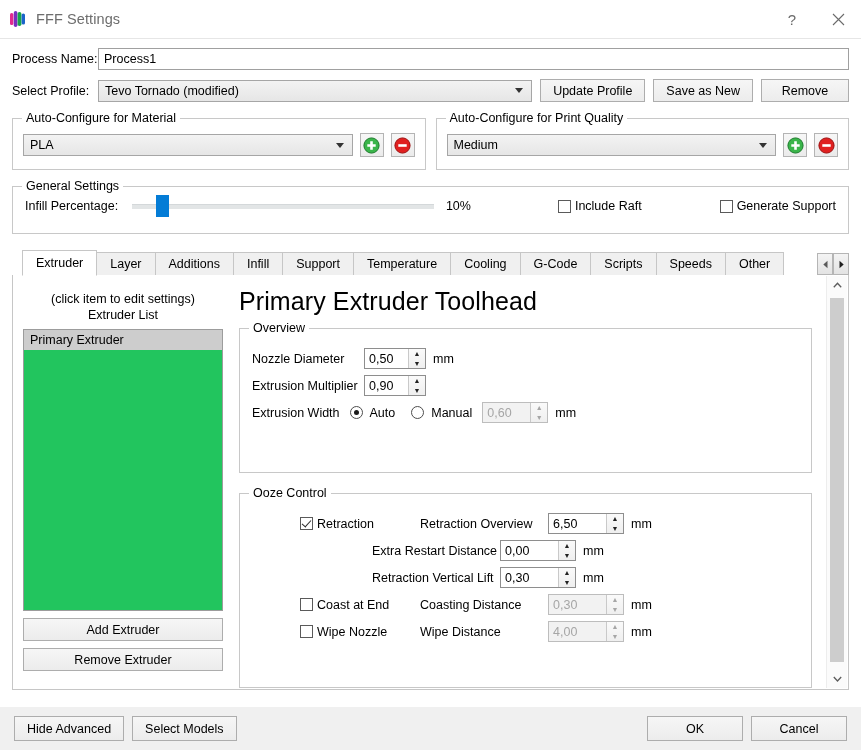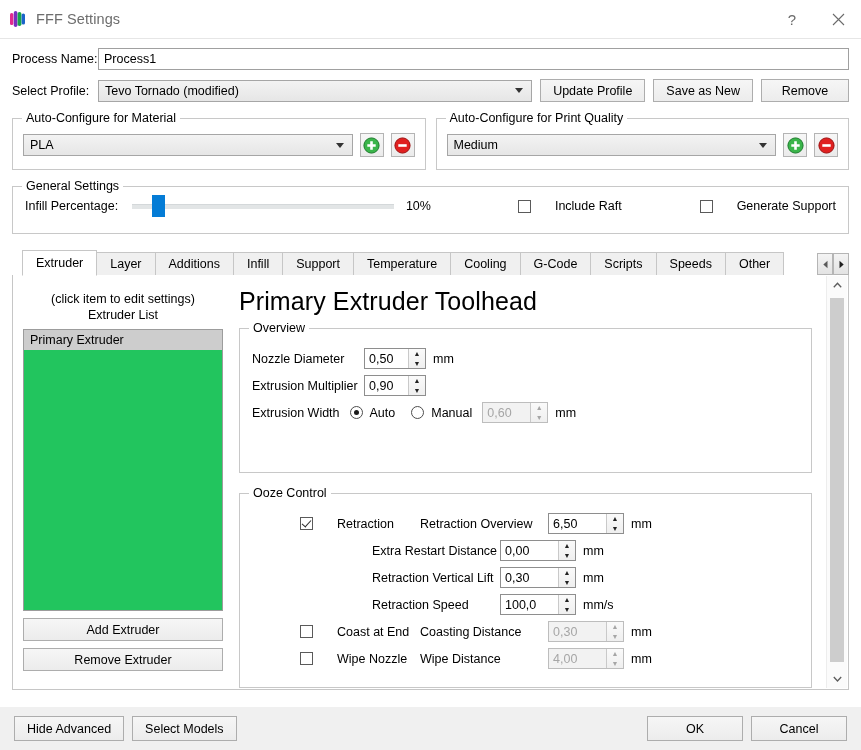--- a/index.html
+++ b/index.html
@@ -186,21 +186,21 @@
     width: 13px; height: 22px;
     background: #047cd6;
     top: -10px;
     box-sizing: border-box;
   }
   .pct { font-size: 12.5px; width: 34px; text-align: left; }
 
   .cbox {
     display: inline-flex;
     align-items: center;
-    gap: 24px;
+    gap: 4px;
     margin-left: 30px;
     font-size: 12.5px;
     white-space: nowrap;
     padding-left: 48px;
   }
   .chk {
     width: 13px; height: 13px;
     border: 1px solid #5a5a5a;
     background: #fff;
     box-sizing: border-box;
@@ -682,32 +682,20 @@
                   <div class="spin" style="width:76px">
                     <span class="sv">0,30</span>
                     <span class="sbtns">
                       <div>▲</div>
                       <div>▼</div>
                     </span>
                   </div>
                   <span class="unit">mm</span>
                 </div>
 
-                <div class="fldrow">
-                  <span style="width:120px"></span>
-                  <span class="fldlabel" style="width:128px">Retraction Speed</span>
-                  <div class="spin" style="width:76px">
-                    <span class="sv">100,0</span>
-                    <span class="sbtns">
-                      <div>▲</div>
-                      <div>▼</div>
-                    </span>
-                  </div>
-                  <span class="unit">mm/s</span>
-                </div>
 
                 <div class="fldrow">
                   <span class="cbox" style="margin-left:0;width:120px">
                     <span class="chk"></span>
                     <span>Coast at End</span>
                   </span>
                   <span class="fldlabel" style="width:128px">Coasting Distance</span>
                   <div class="spin disabled" style="width:76px">
                     <span class="sv">0,30</span>
                     <span class="sbtns">

